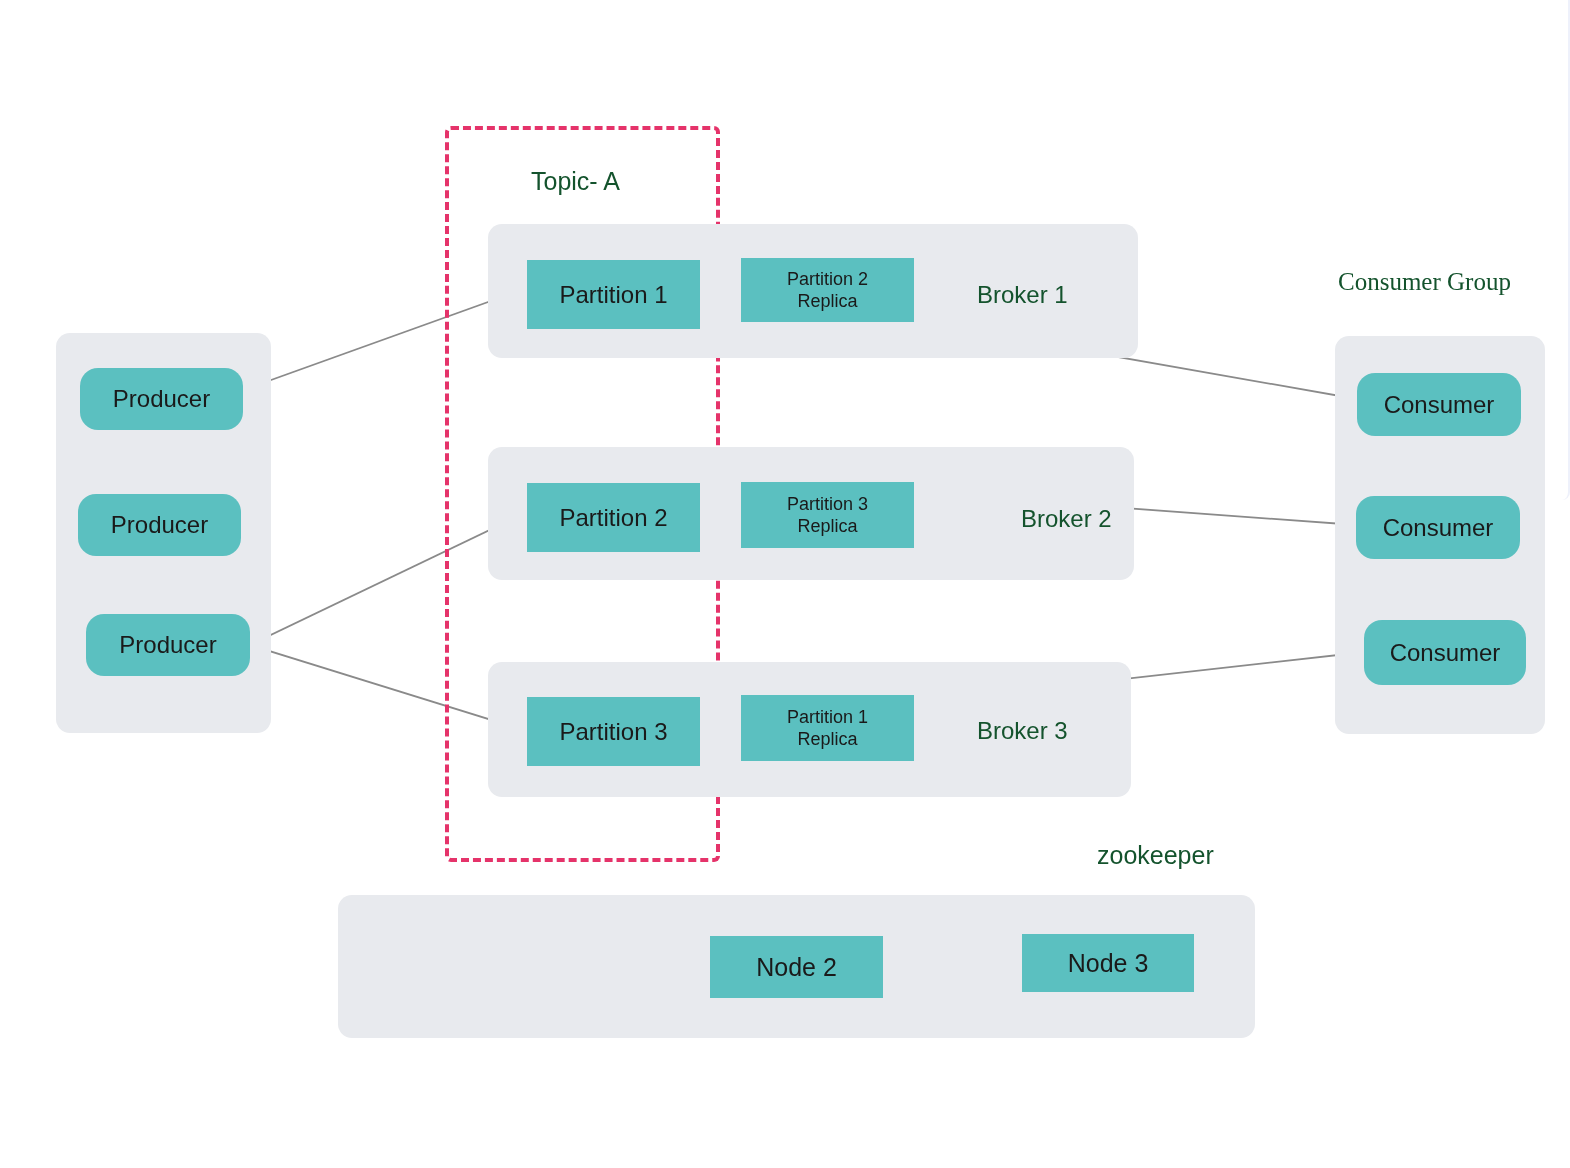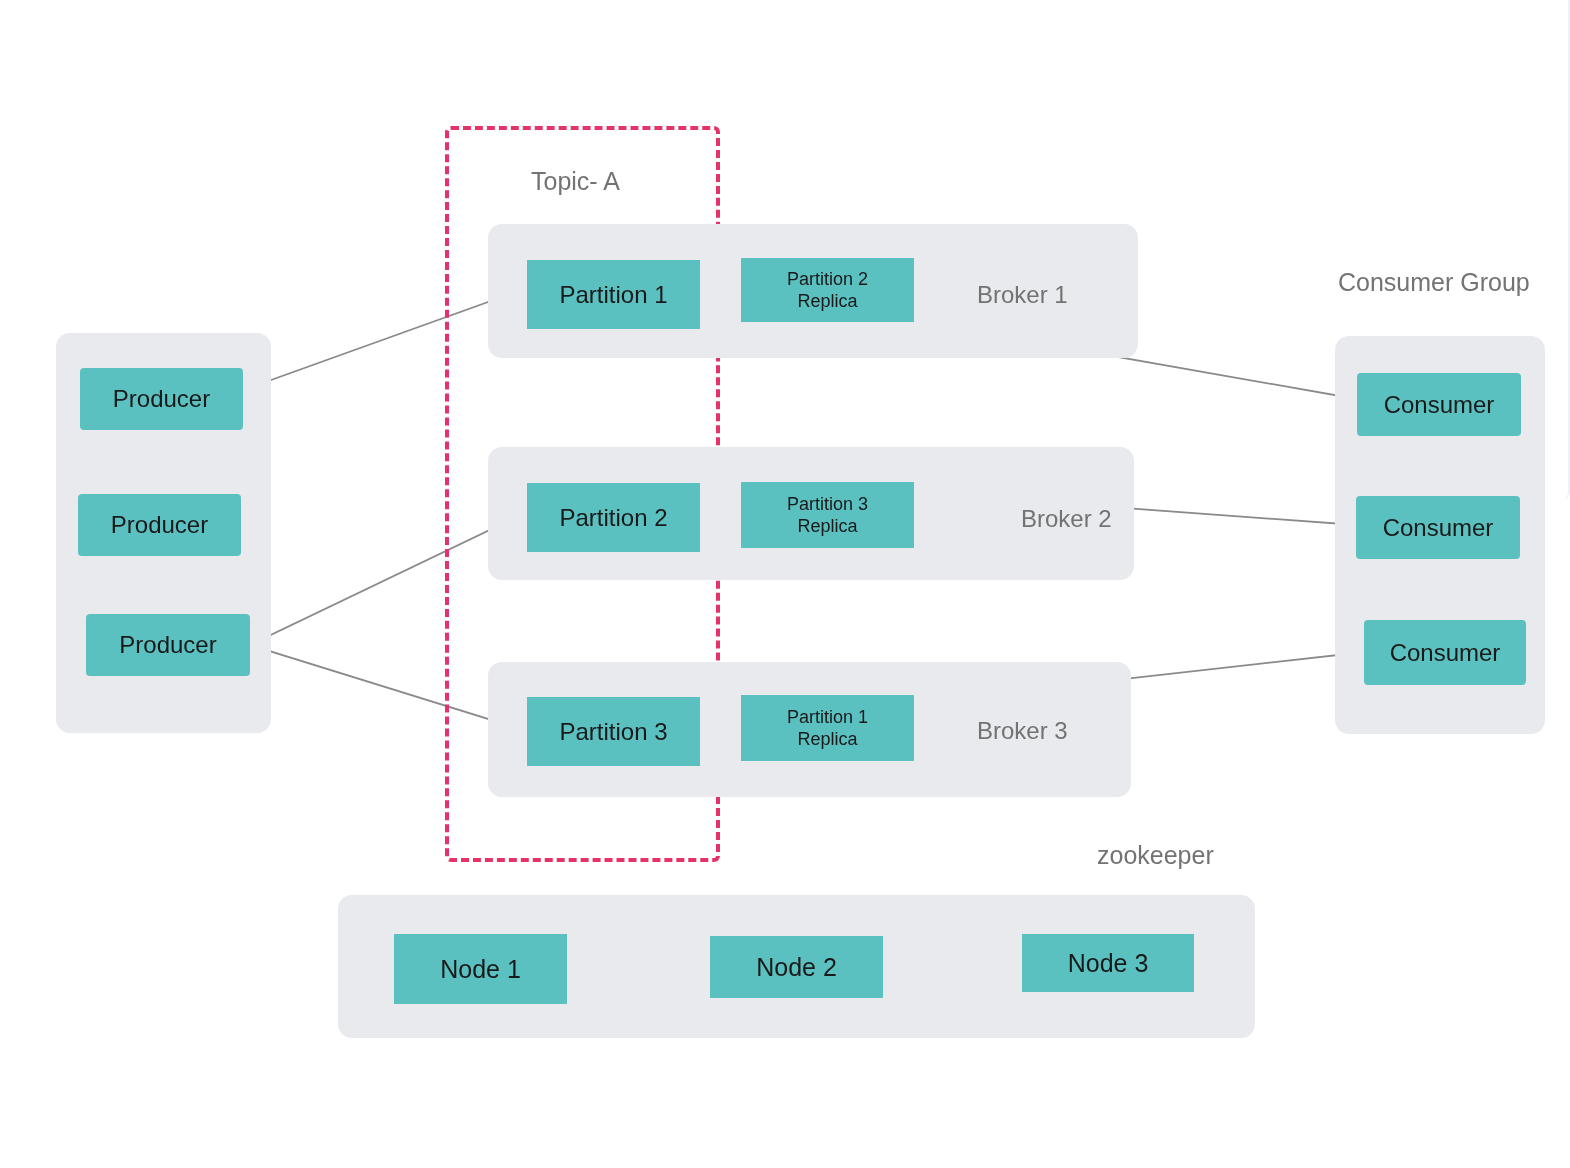--- a/index.html
+++ b/index.html
@@ -41,26 +41,26 @@
     position: absolute;
     background: #5bc0c0;
     color: #1a1a1a;
     display: flex;
     align-items: center;
     justify-content: center;
     text-align: center;
     line-height: 1.15;
     box-sizing: border-box;
   }
-  .teal-box.rounded { border-radius: 4px; text-align: right; }
+  .teal-box.rounded { border-radius: 18px; text-align: right; }
   .teal-box.sharp   { border-radius: 0px; }
 
   .lbl {
     position: absolute;
-    color: #737373;
+    color: #14532d;
     white-space: nowrap;
   }
 
   
   .t-25  { font-size: 25px; }
   .t-24  { font-size: 24px; }
   .t-18  { font-size: 18px; }
 
   
   #topic-frame {
@@ -164,43 +164,40 @@
     <span>Partition 3</span>
   </div>
 
   <div class="teal-box sharp t-18" style="left:741px; top:695px; width:173px; height:66px; flex-direction:column; gap:1px;">
     <span>Partition 1</span>
     <span>Replica</span>
   </div>
 
   <div class="lbl t-24" style="left:977px; top:717px;">Broker 3</div>
 
-  <div class="lbl t-25" style="left:1338px; top:268px;">Consumer Group</div>
+  <div class="lbl t-25" style="left:1338px; top:268px;font-family:Liberation Serif, serif;">Consumer Group</div>
 
   <div class="panel" style="left:1335px; top:336px; width:210px; height:398px;"></div>
 
   <div class="teal-box rounded t-24" style="left:1357px; top:373px; width:164px; height:63px;">
     <span>Consumer</span>
   </div>
 
   <div class="teal-box rounded t-24" style="left:1356px; top:496px; width:164px; height:63px;">
     <span>Consumer</span>
   </div>
 
   <div class="teal-box rounded t-24" style="left:1364px; top:620px; width:162px; height:65px;">
     <span>Consumer</span>
   </div>
 
   <div class="lbl t-25" style="left:1097px; top:841px;">zookeeper</div>
 
   <div class="panel" style="left:338px; top:895px; width:917px; height:143px;"></div>
 
-  <div class="teal-box sharp t-25" style="left:394px; top:934px; width:173px; height:70px;">
-    <span>Node 1</span>
-  </div>
 
   <div class="teal-box sharp t-25" style="left:710px; top:936px; width:173px; height:62px;">
     <span>Node 2</span>
   </div>
 
   <div class="teal-box sharp t-25" style="left:1022px; top:934px; width:172px; height:58px;">
     <span>Node 3</span>
   </div>
 
 </div>

